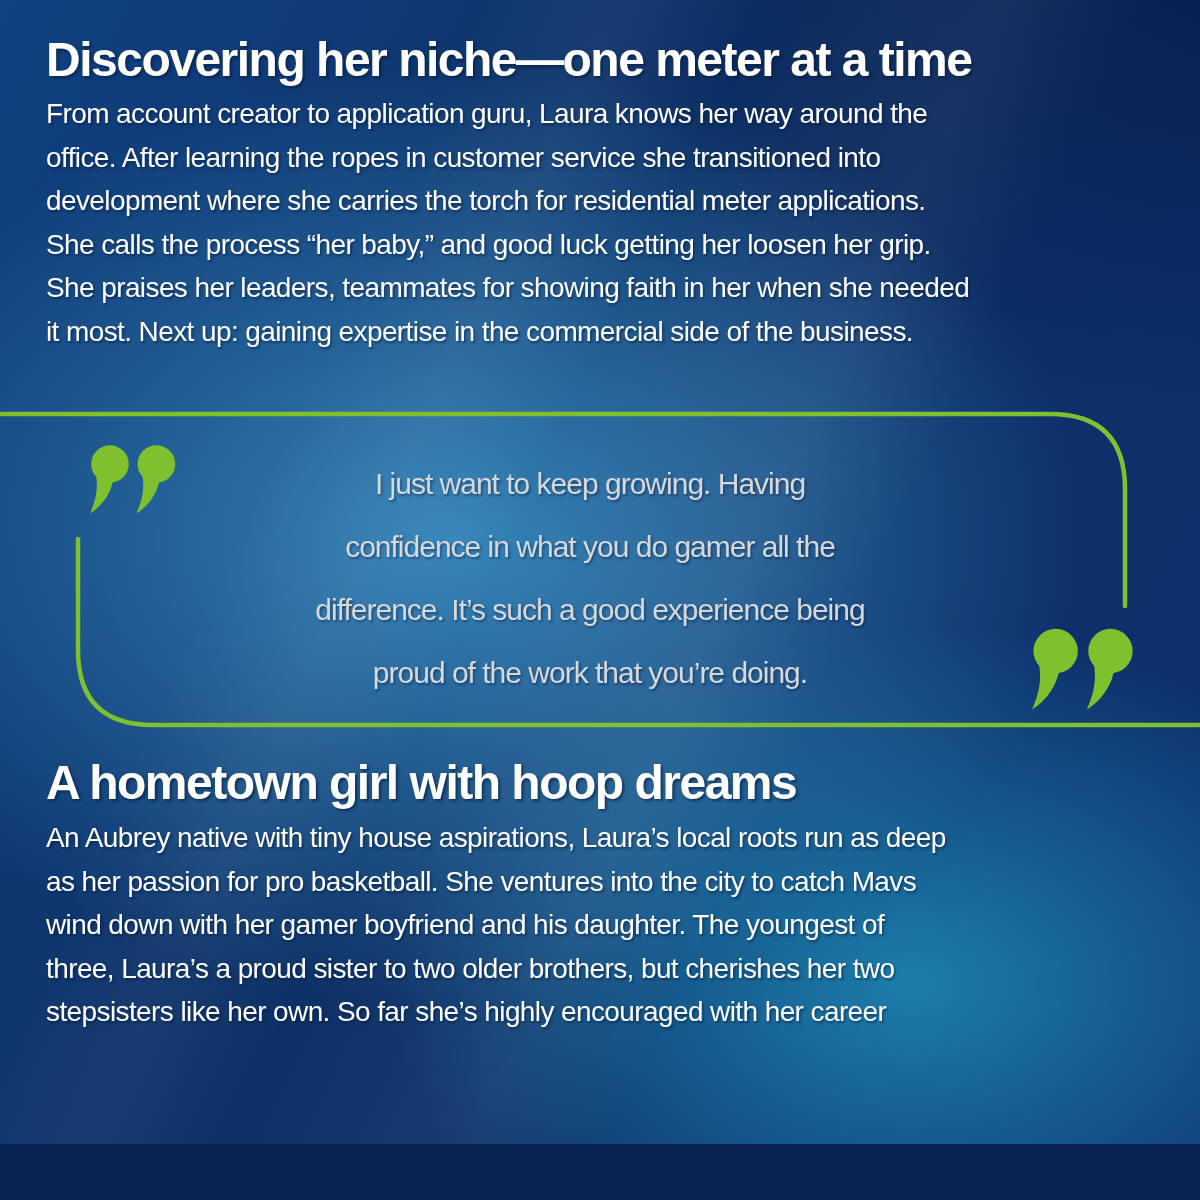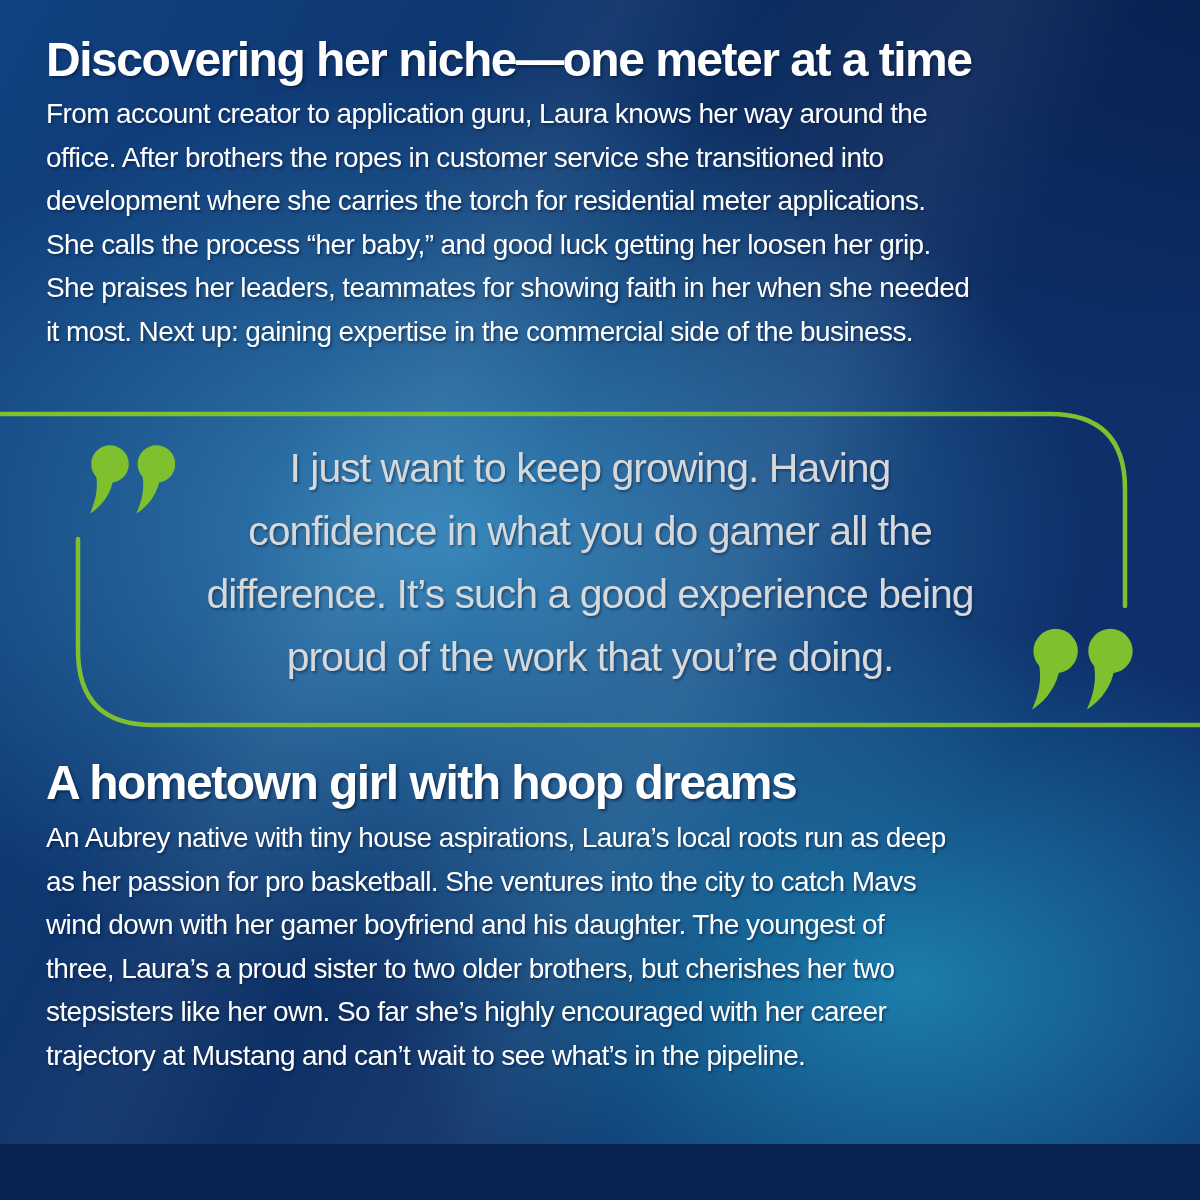--- a/index.html
+++ b/index.html
@@ -34,24 +34,24 @@
     color:var(--body_text_color,#fff);
     font-size:28px;line-height:43.6px;letter-spacing:-0.6px;
     text-shadow:1.5px 1.5px 2.5px rgba(3,24,56,0.55);
   }
   .p1{top:92px;}
   .p2{top:816px;}
   .para span{display:block;white-space:nowrap;}
   .quote-frame{position:absolute;left:0;top:405px;width:1200px;height:335px;}
   .quote-frame path{fill:none;stroke:var(--accent_green,#7fc02f);stroke-width:4.5;stroke-linecap:round;}
   .quote-text{
-    position:absolute;left:85px;top:437px;width:1010px;
+    position:absolute;left:85px;top:452px;width:1010px;
     text-align:center;
     color:var(--quote_text_color,#d6d8da);
-    font-size:41px;line-height:63px;letter-spacing:-1px;
+    font-size:30px;line-height:63px;letter-spacing:-1px;
     text-shadow:1.5px 1.5px 2.5px rgba(3,24,56,0.45);
   }
   .quote-text span{display:block;white-space:nowrap;}
   .qmark{position:absolute;}
   .qmark svg{display:block;width:100%;height:100%;}
   .qmark .g{fill:var(--accent_green,#7fc02f);}
   .q-open{left:90px;top:444px;width:88px;height:72px;}
   .q-close{left:1032px;top:628px;width:104px;height:84px;}
   .footer{
     position:absolute;left:0;top:1146px;width:1200px;height:54px;
@@ -60,21 +60,21 @@
 </style>
 </head>
 <body>
 
 <div class="poster">
 
   <div class="h h1">Discovering her niche—one meter at a time</div>
 
   <div class="para p1">
     <span>From account creator to application guru, Laura knows her way around the</span>
-    <span>office. After brothers the ropes in customer service she transitioned into</span>
+    <span>office. After learning the ropes in customer service she transitioned into</span>
     <span>development where she carries the torch for residential meter applications.</span>
     <span>She calls the process “her baby,” and good luck getting her loosen her grip.</span>
     <span>She praises her leaders, teammates for showing faith in her when she needed</span>
     <span>it most. Next up: gaining expertise in the commercial side of the business.</span>
   </div>
 
   <svg class="quote-frame" viewBox="0 0 1200 335" preserveAspectRatio="none" aria-hidden="true">
     <path d="M0 9 H1050 Q1125 9 1125 84 V201"></path>
     <path d="M78 134 V245 Q78 320 153 320 H1200"></path>
   </svg>
@@ -113,18 +113,17 @@
   </div>
 
   <div class="h h2">A hometown girl with hoop dreams</div>
 
   <div class="para p2">
     <span>An Aubrey native with tiny house aspirations, Laura’s local roots run as deep</span>
     <span>as her passion for pro basketball. She ventures into the city to catch Mavs</span>
     <span>wind down with her gamer boyfriend and his daughter. The youngest of</span>
     <span>three, Laura’s a proud sister to two older brothers, but cherishes her two</span>
     <span>stepsisters like her own. So far she’s highly encouraged with her career</span>
-    <span>trajectory at Mustang and can’t wait to see what’s in the pipeline.</span>
   </div>
 
   <div class="footer"></div>
 
 </div>
 
 </body></html>

